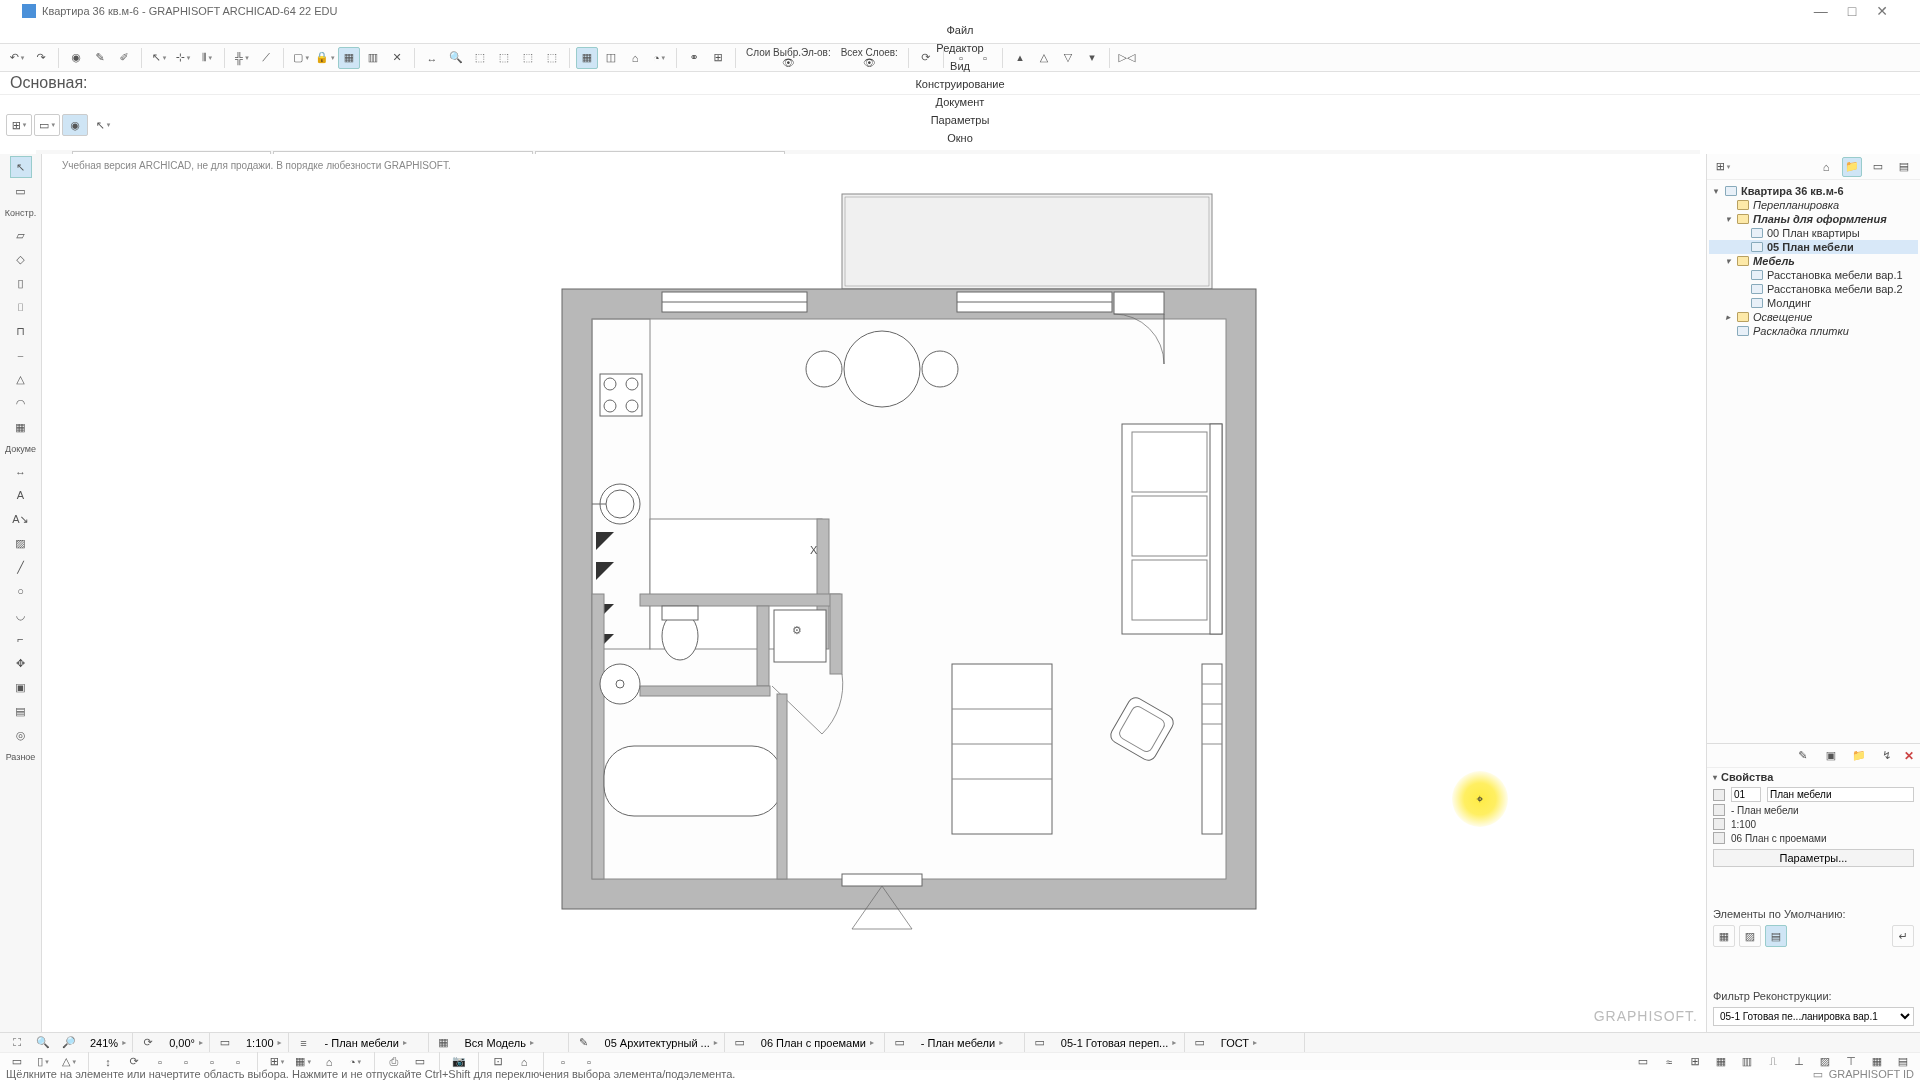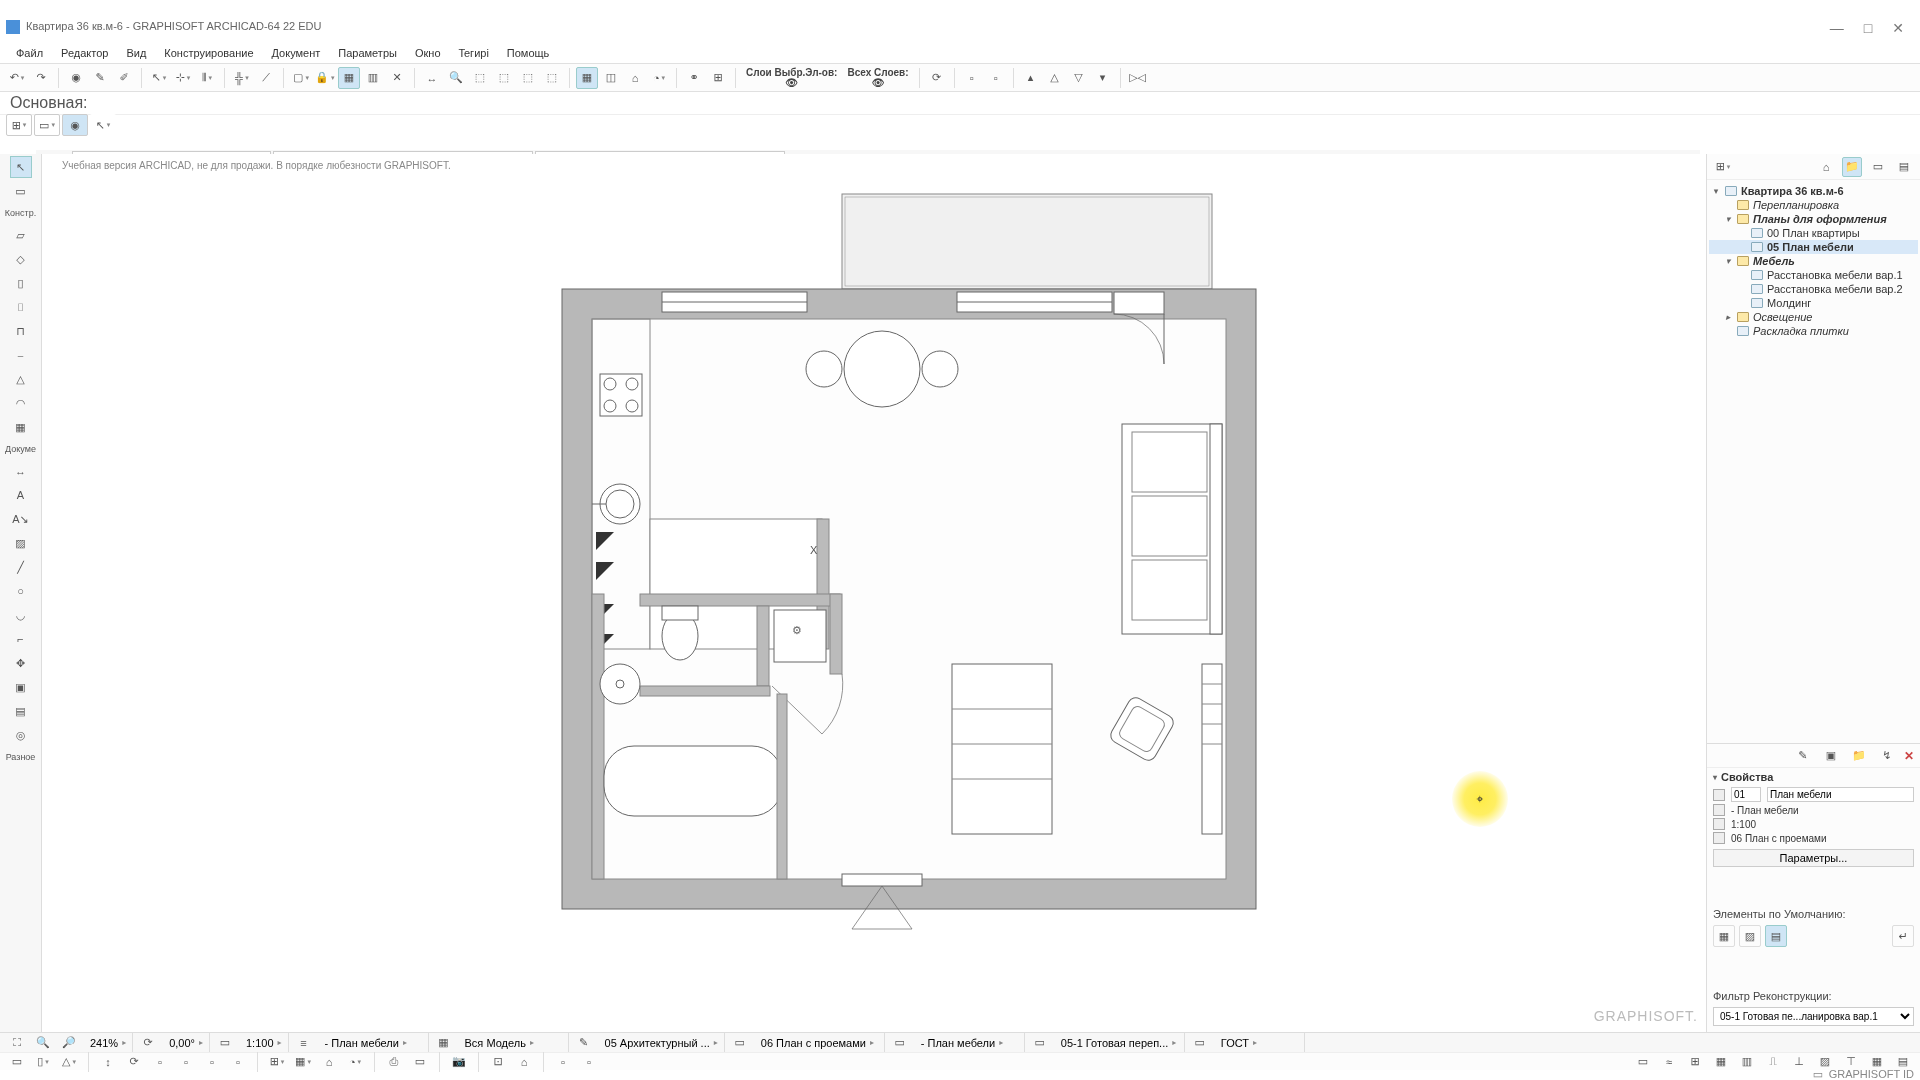--- a/index.html
+++ b/index.html
@@ -1,36 +1,36 @@
 <!DOCTYPE html>
 <html><head>
 <meta charset="utf-8">
 <style>
 * { box-sizing: border-box; margin: 0; padding: 0; font-family: Tahoma, Arial, sans-serif; font-size: 11px; user-select: none; }
 body { background: #fff; width: 1920px; height: 1080px; overflow: hidden; position: relative; }
 
 
-.titlebar { height: 22px; background: #fff; display: flex; align-items: flex-start; padding: 0 6px; color: #666; margin-top: 20px; }
+.titlebar { height: 22px; background: #fff; display: flex; align-items: center; padding: 0 22px; color: #666; }
 .titlebar .icon { width: 14px; height: 14px; background: #4a90d9; margin-right: 6px; }
 .titlebar .title { flex: 1; }
 .win-controls { display: flex; gap: 20px; margin-right: 10px; color:#777; }
 .win-controls span { cursor: pointer; font-size:14px; }
 
 
-.menubar { height: 22px; display: flex; align-items: center; padding: 0 8px; gap: 2px; border-bottom: 1px solid #e0e0e0; }
+.menubar { height: 22px; display: flex; align-items: center; padding: 0 8px; gap: 2px; border-bottom: 1px solid #e0e0e0; flex-direction: column; }
 .menubar span { padding: 2px 8px; color: #333; cursor: pointer; }
 
 
 .toolbar { display: flex; align-items: center; padding: 2px 6px; border-bottom: 1px solid #e0e0e0; gap: 2px; min-height: 28px; background:#fcfcfc; }
 .tbtn { width: 22px; height: 22px; border: 1px solid transparent; display: inline-flex; align-items: center; justify-content: center; border-radius: 2px; cursor: pointer; color:#555; }
 .tbtn.active { background: #cfe5f5; border-color: #9cc; }
 .sep { width: 1px; height: 20px; background: #ddd; margin: 0 4px; }
 .dd { display:inline-flex; align-items:center; }
 .dd::after { content:"▾"; font-size:7px; margin-left:2px; color:#888; }
-.tlabel { font-size: 10px; color: #444; line-height: 10px; display:block; text-align:center;font-weight:bold; }
+.tlabel { font-size: 10px; color: #444; line-height: 10px; display:block; text-align:center; }
 .tgroup { display:flex; flex-direction:column; align-items:center; padding:0 4px; }
 
 .row2label { padding: 2px 10px; color:#555; font-size:16px; border-bottom:1px solid #eee; }
 
 
 .doc-tabs { height: 22px; display: flex; align-items: center; background: #f7f7f7; border-bottom: 1px solid #ddd; padding-left: 36px; }
 .doc-tab { display: flex; align-items: center; padding: 3px 10px; border: 1px solid #ccc; background: #fff; margin-right: 2px; gap: 6px; position: relative; height: 20px; }
 .doc-tab.active { background: #fff; border-bottom-color: #fff; }
 .doc-tab .ticon { width:10px; height:10px; border:1px solid #888; }
 .doc-tab .ticon.blue { background:#d0e5f5; border-color:#6aa0c8; }
@@ -544,14 +544,15 @@
   <div class="tbtn">▥</div>
   <div class="tbtn">⎍</div>
   <div class="tbtn">⊥</div>
   <div class="tbtn">▨</div>
   <div class="tbtn">⊤</div>
   <div class="tbtn">▦</div>
   <div class="tbtn">▤</div>
 </div>
 
 <div class="statusmsg">
+  <span>Щёлкните на элементе или начертите область выбора. Нажмите и не отпускайте Ctrl+Shift для переключения выбора элемента/подэлемента.</span>
   <span class="gs"><span>▭</span>&nbsp;&nbsp;<span>GRAPHISOFT ID</span></span>
 </div>
 
 </body></html>

